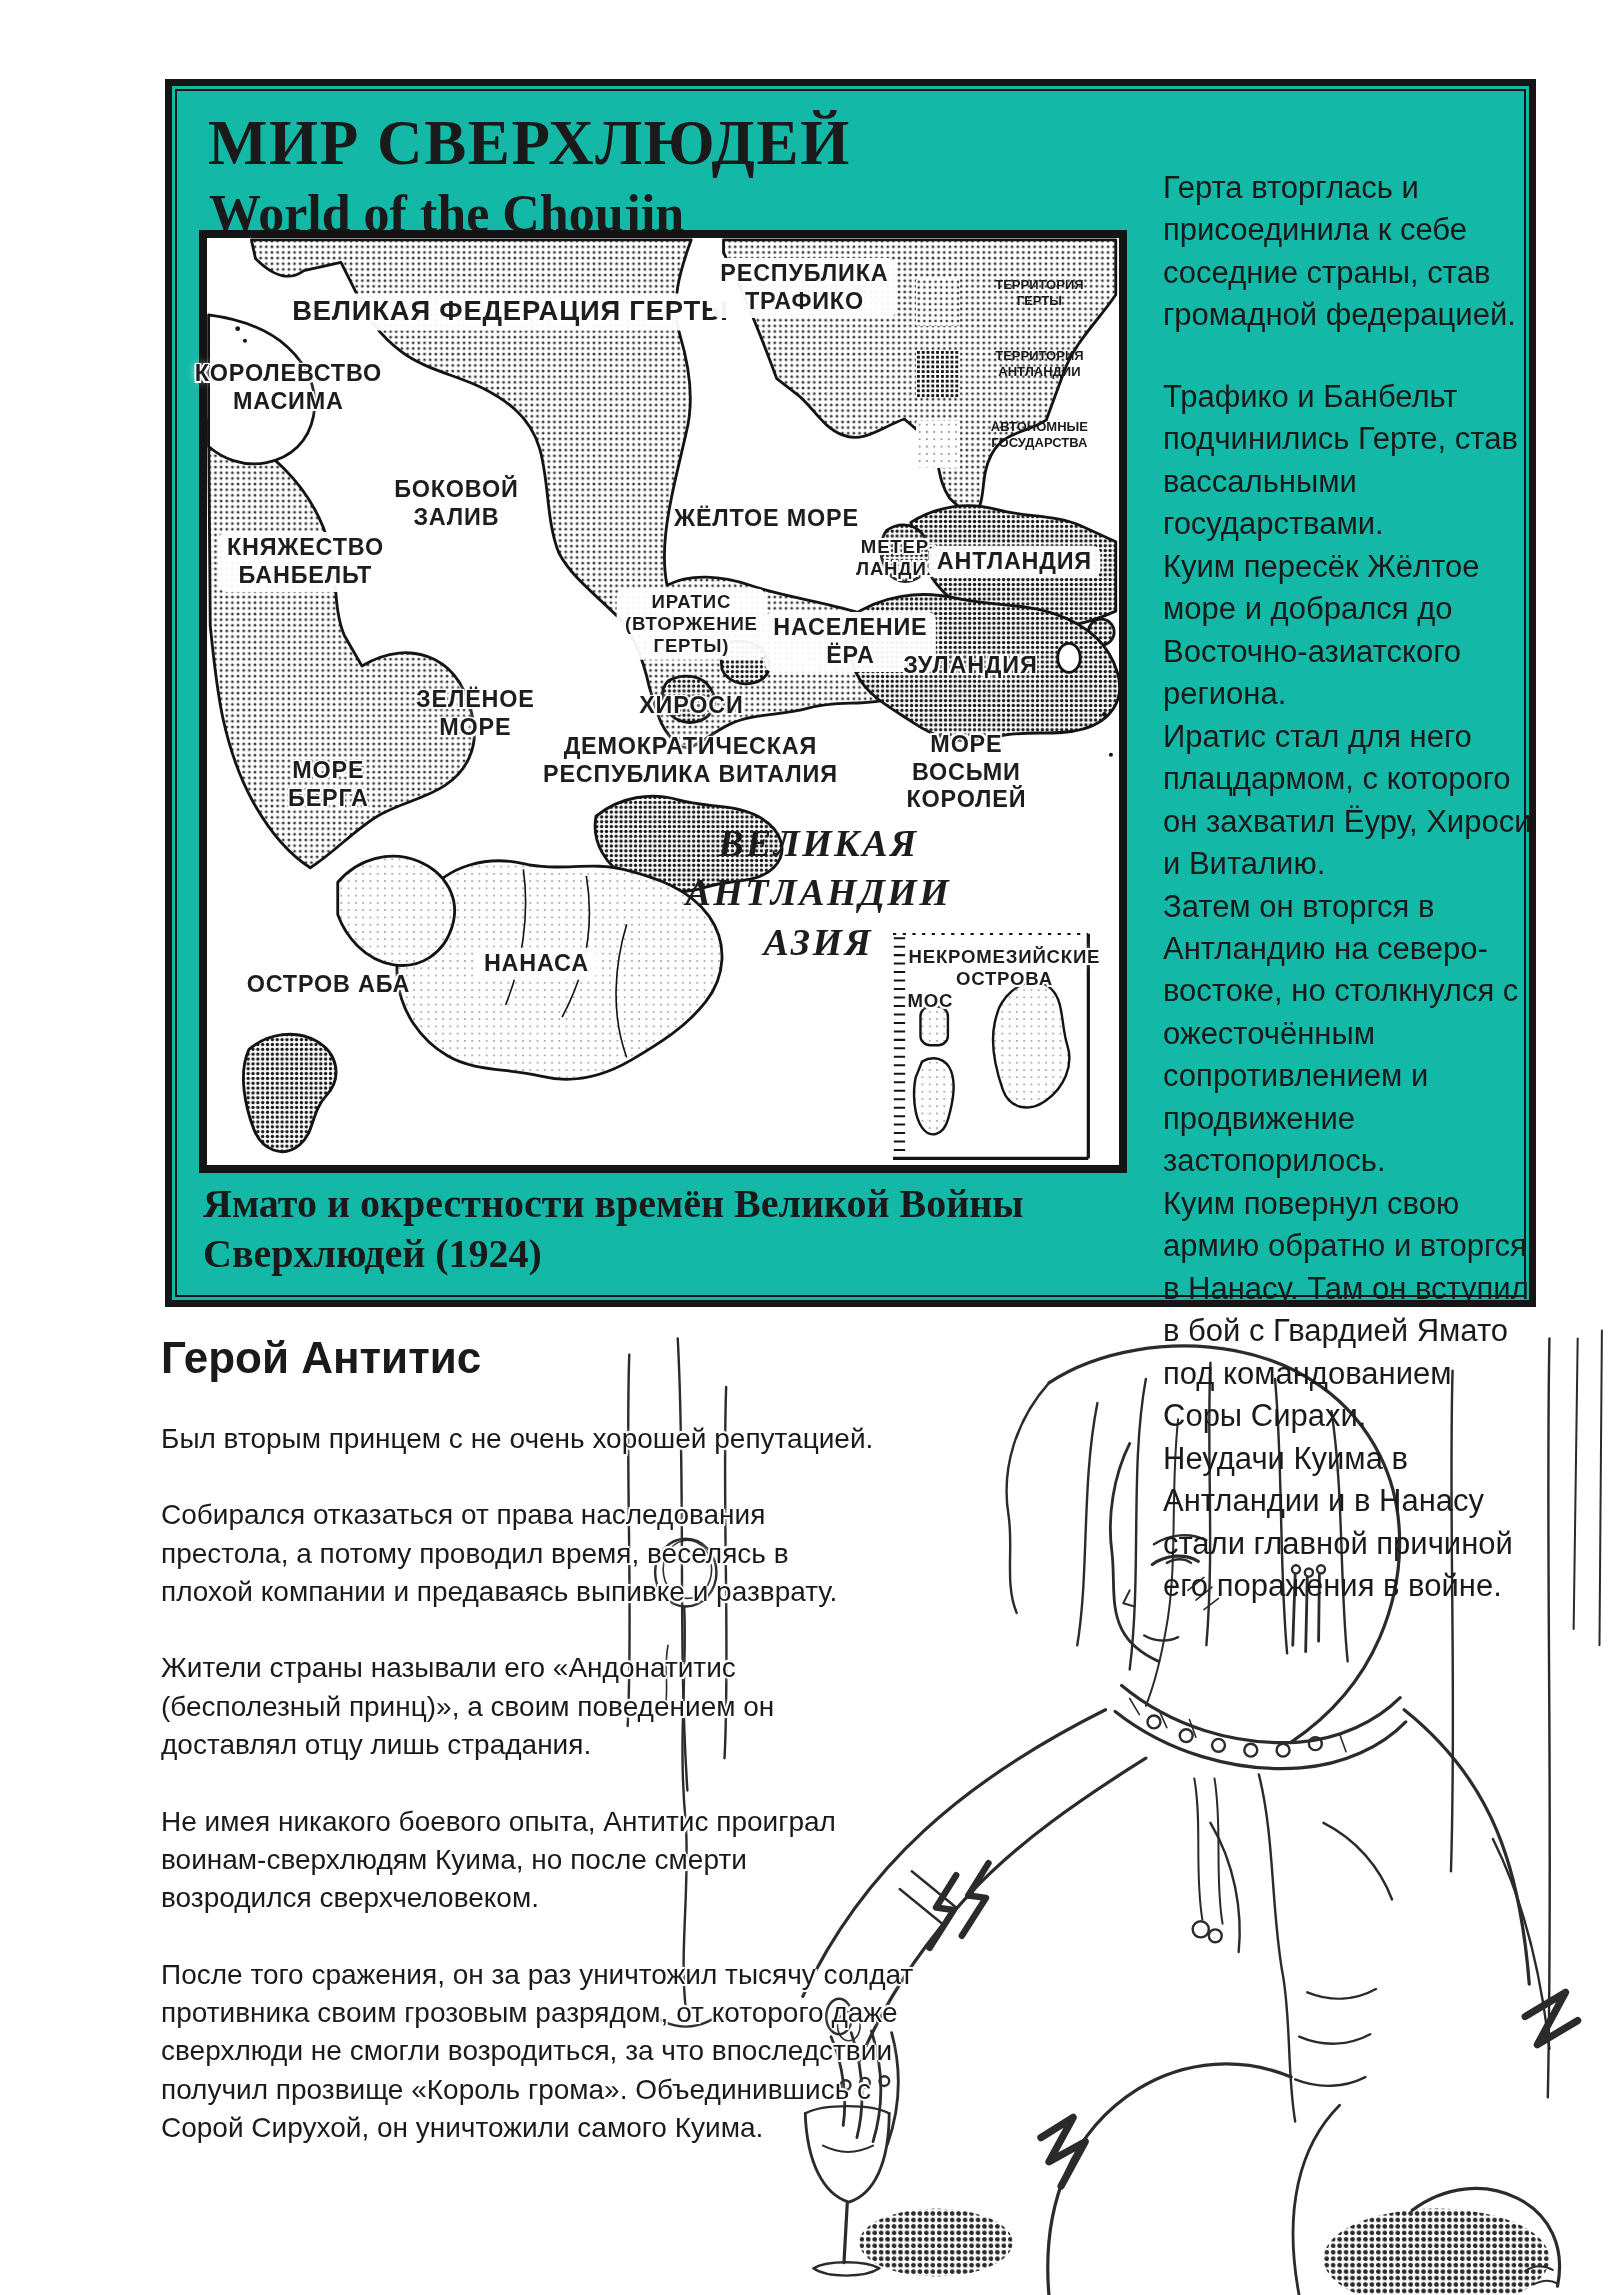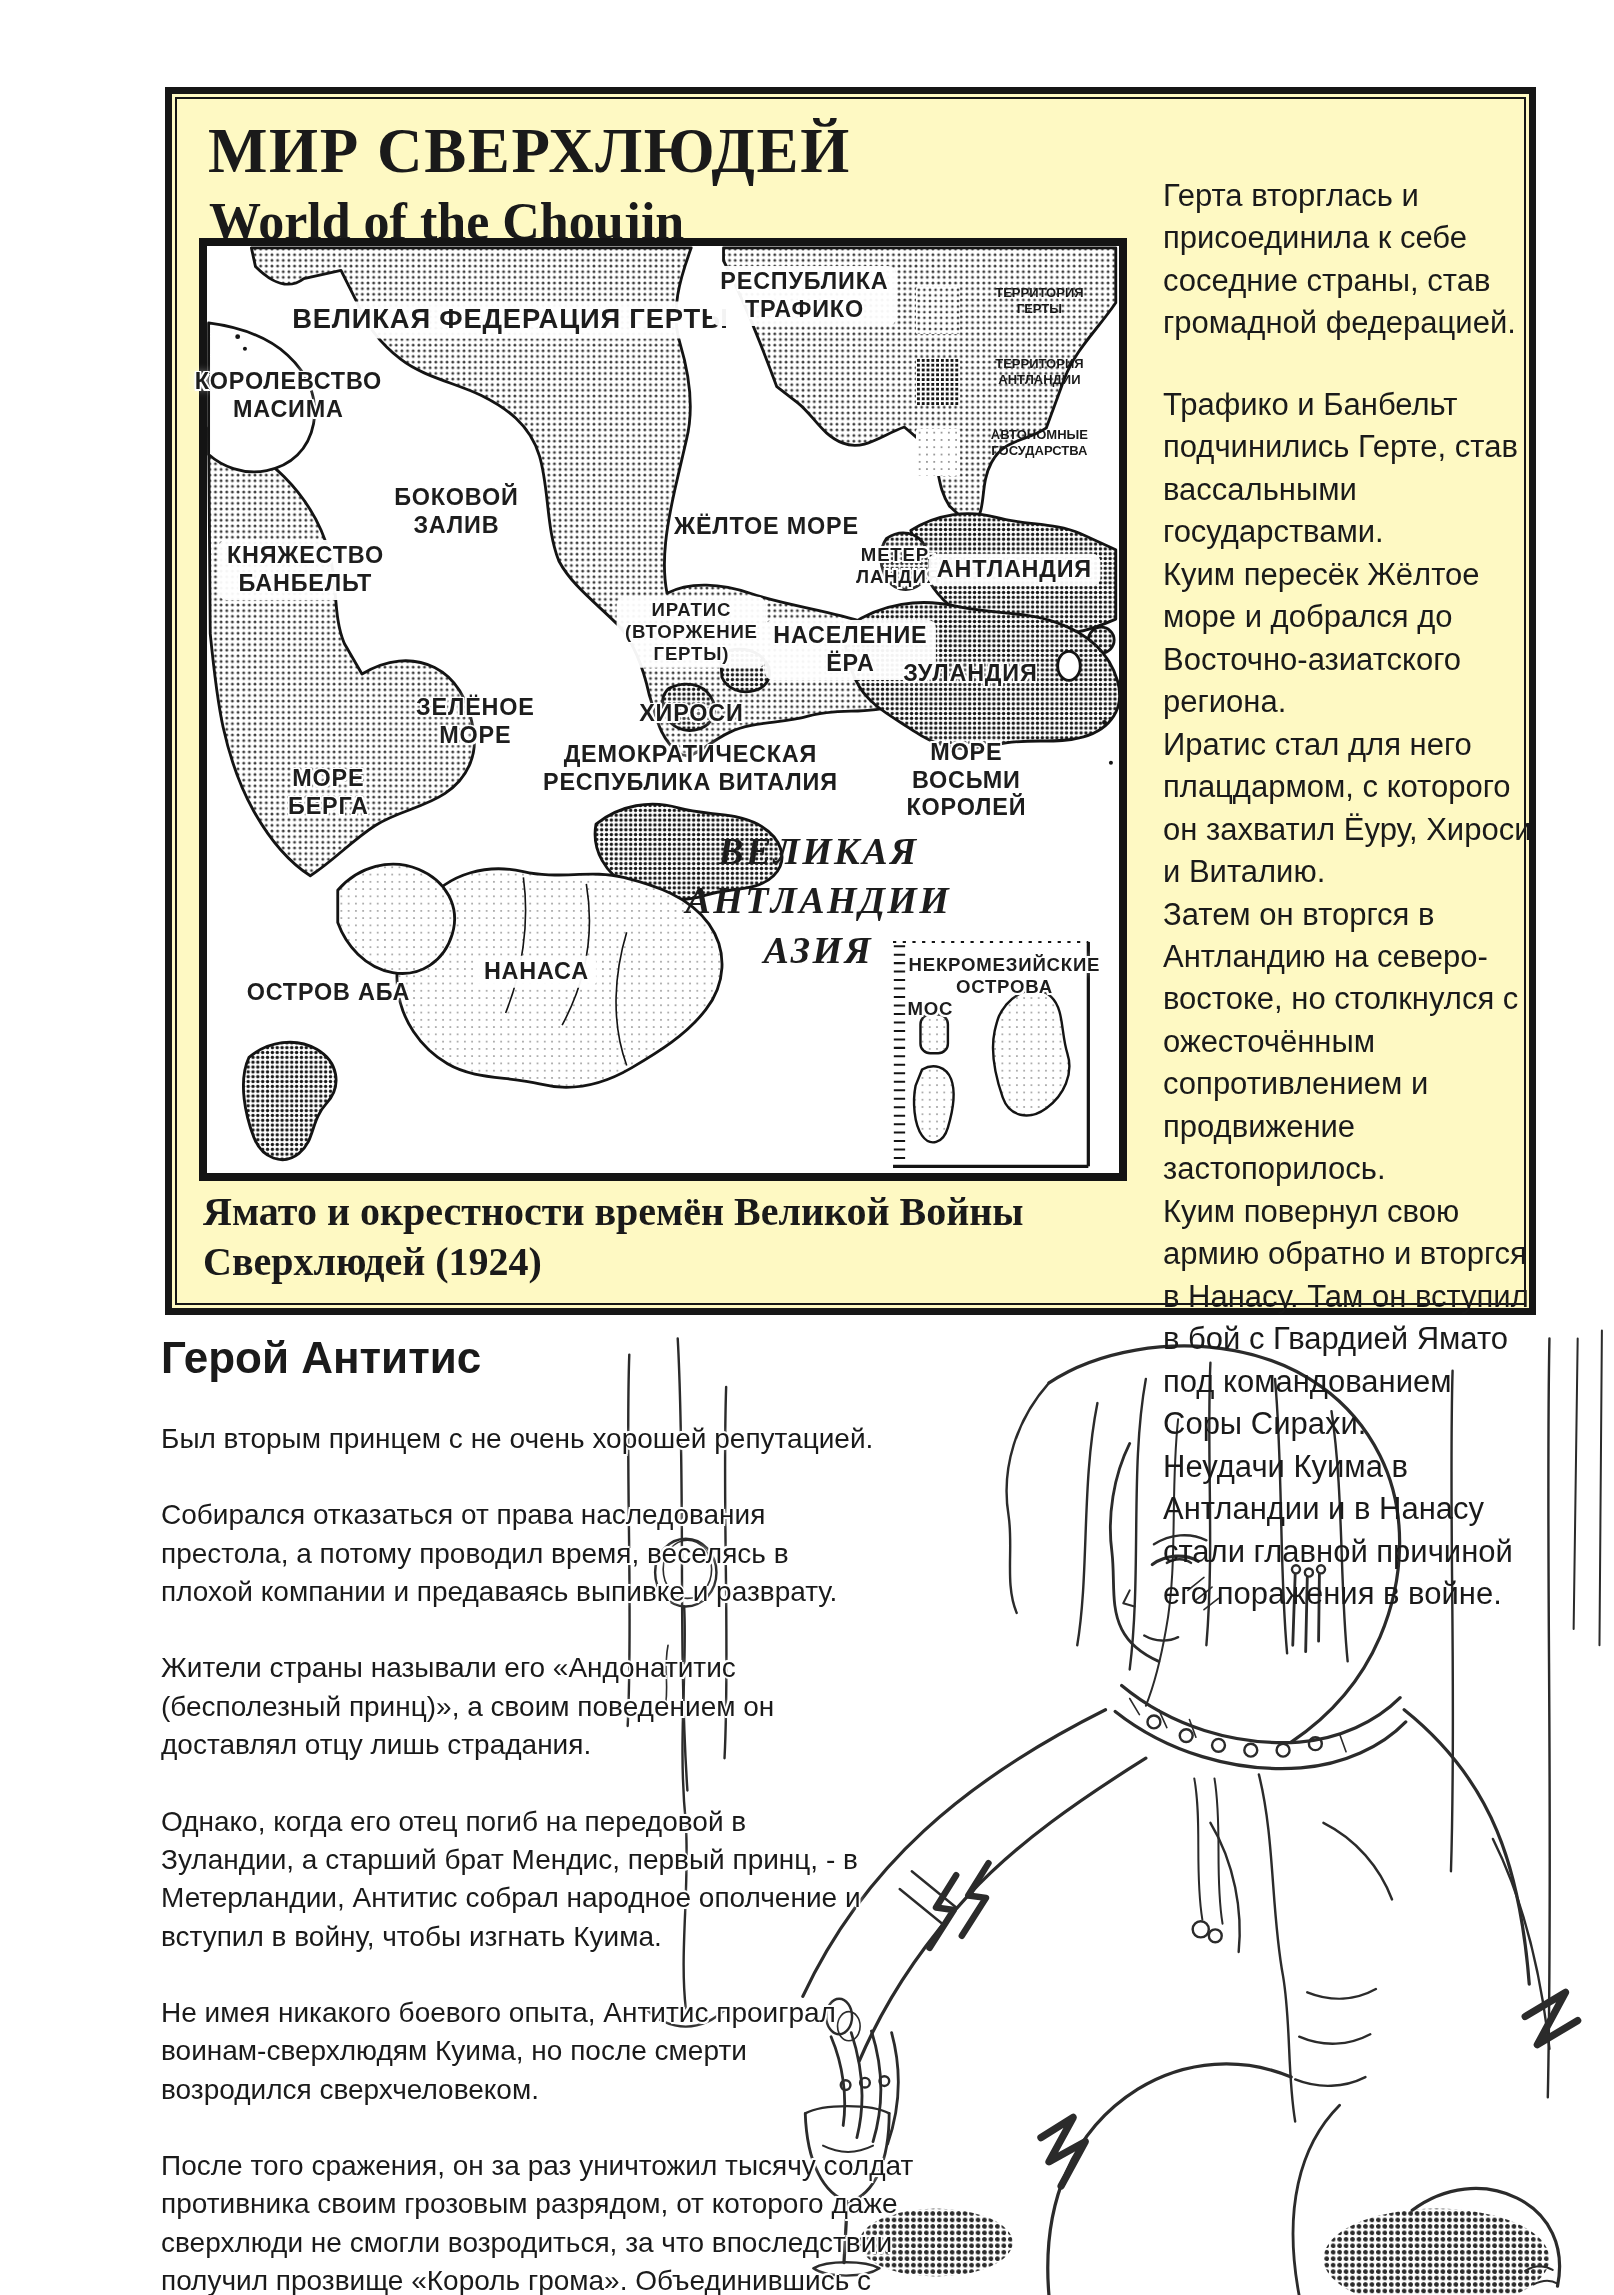--- a/index.html
+++ b/index.html
@@ -4,22 +4,22 @@
 <style>
   html,body{margin:0;padding:0;}
   body{
     width:1614px;height:2295px;position:relative;overflow:hidden;
     background:#ffffff;color:#1a1a1a;
     font-family:"Liberation Sans",sans-serif;
   }
   .pre{white-space:pre-line;}
   
   .panel{
-    position:absolute;left:165px;top:87px;width:1371px;height:1228px;
-    border:7.3px solid #161616;box-sizing:border-box;background:#fef9c3;z-index:3;
+    position:absolute;left:165px;top:79px;width:1371px;height:1228px;
+    border:7.3px solid #161616;box-sizing:border-box;background:#14b8a6;z-index:3;
   }
   .panel::before{content:"";position:absolute;inset:3.2px;border:2.4px solid #161616;pointer-events:none;}
   .title-ru{
     position:absolute;left:36px;top:21px;
     font-family:"Liberation Serif",serif;font-weight:bold;font-size:63px;letter-spacing:1.6px;
   }
   .title-en{
     position:absolute;left:37px;top:98px;
     font-family:"Liberation Serif",serif;font-weight:bold;font-size:52px;
   }
@@ -316,18 +316,17 @@
     <p>Куим повернул свою армию обратно и вторгся в Нанасу. Там он вступил в бой с Гвардией Ямато под командованием Соры Сирахи.</p>
     <p>Неудачи Куима в Антландии и в Нанасу стали главной причиной его поражения в войне.</p>
   </div>
 </div>
 
 <div class="hero">
   <h2>Герой Антитис</h2>
   <p>Был вторым принцем с не очень хорошей репутацией.</p>
   <p>Собирался отказаться от права наследования престола, а потому проводил время, веселясь в плохой компании и предаваясь выпивке и разврату.</p>
   <p>Жители страны называли его «Андонатитис (бесполезный принц)», а своим поведением он доставлял отцу лишь страдания.</p>
-  <p>Однако, когда его отец погиб на передовой в Зуландии, а старший брат Мендис, первый принц, - в Метерландии, Антитис собрал народное ополчение и вступил в войну, чтобы изгнать Куима.</p>
   <p>Не имея никакого боевого опыта, Антитис проиграл воинам-сверхлюдям Куима, но после смерти возродился сверхчеловеком.</p>
   <p style="width:767px;">После того сражения, он за раз уничтожил тысячу солдат противника своим грозовым разрядом, от которого даже сверхлюди не смогли возродиться, за что впоследствии получил прозвище «Король грома». Объединившись с Сорой Сирухой, он уничтожили самого Куима.</p>
 
 </div>
 
 
 </body></html>

